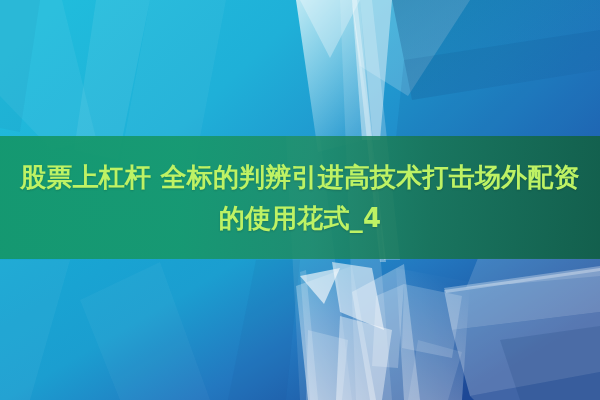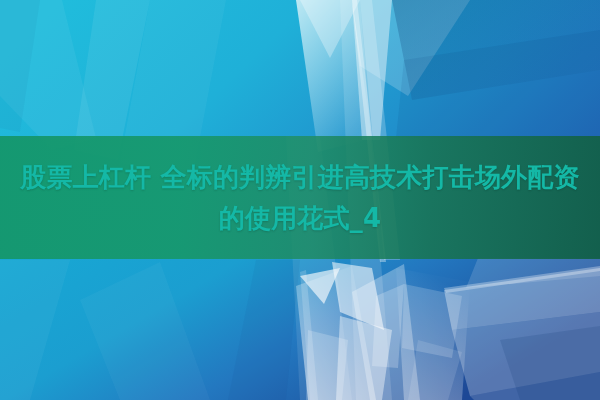--- a/index.html
+++ b/index.html
@@ -44,21 +44,21 @@
         rgba(24,116,84,0.90) 72%,
         rgba(18,96,70,0.93) 100%);
     mix-blend-mode: normal;
   }
   #title-text {
     position: relative;
     z-index: 2;
     width: 580px;
     margin: 0;
     text-align: center;
-    color: #14b8a6;
+    color: #bef264;
     font-size: 26px;
     font-weight: 700;
     line-height: 41px;
     letter-spacing: 0.2px;
     text-shadow: 0 1px 2px rgba(0,0,0,0.16);
     word-break: break-all;
   }
 </style>
 </head>
 <body>

